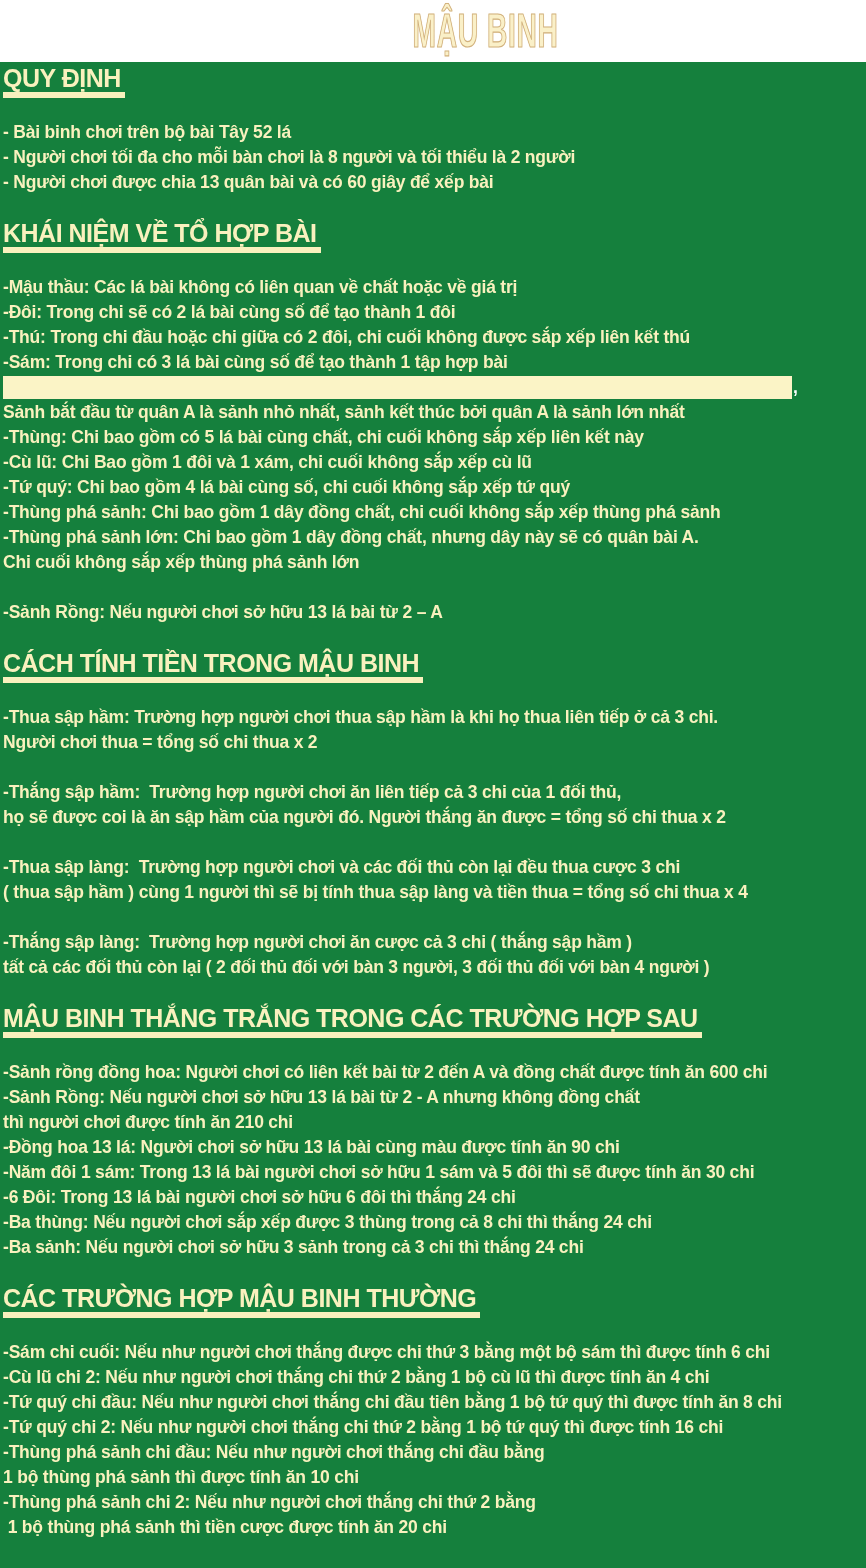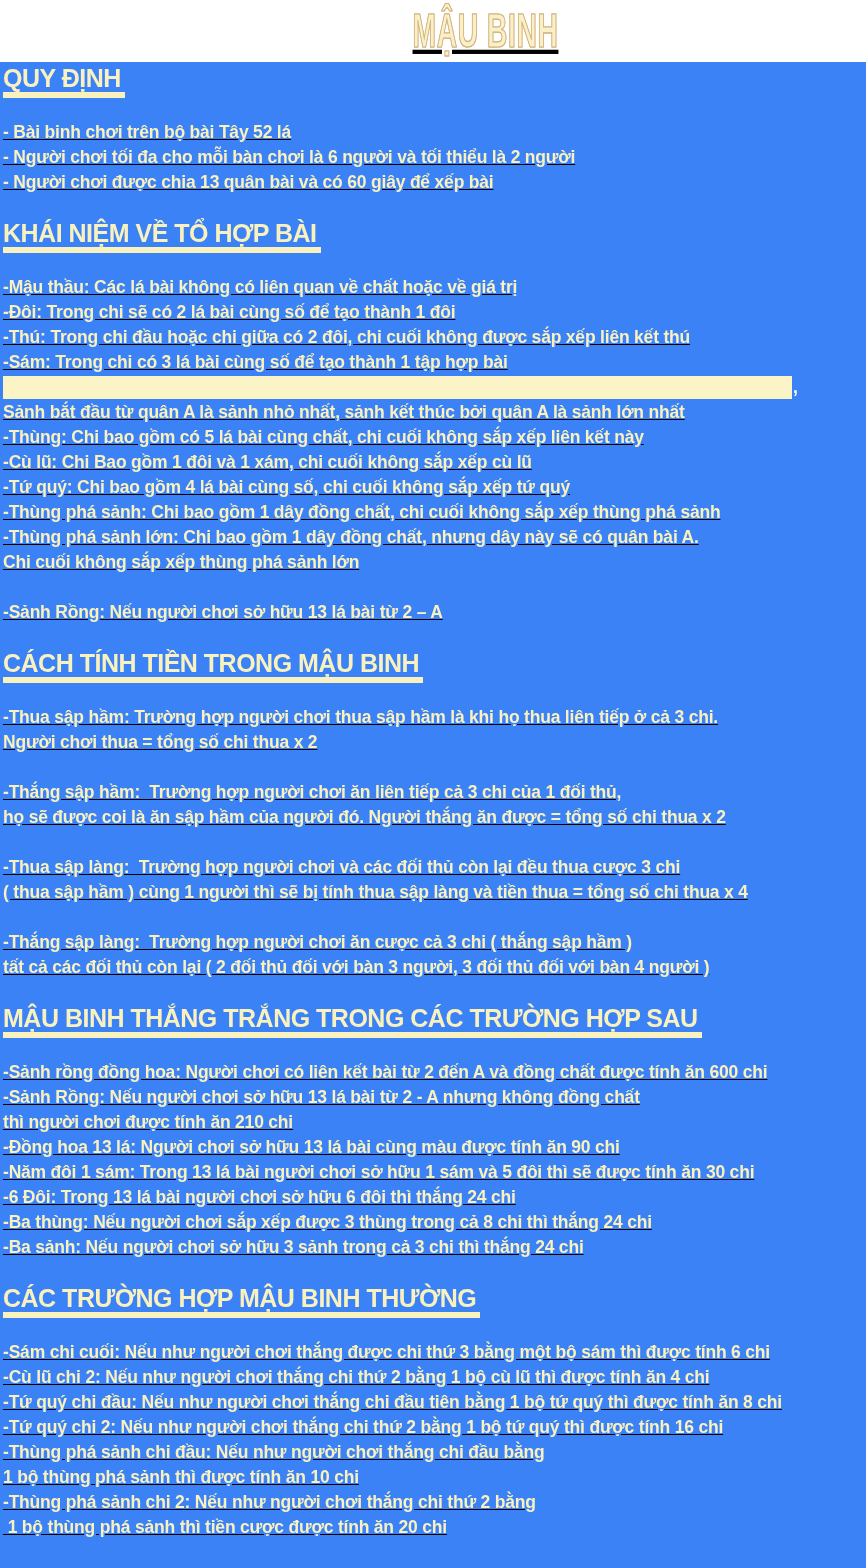--- a/index.html
+++ b/index.html
@@ -78,30 +78,30 @@
     background: #FBF4C6;
   }
   .hl-tail {
     color: #FFFFFF;
     font-weight: bold;
   }
 </style>
 </head>
 <body>
 
-<div id="page" style="background: #3b82f6; text-decoration: underline;">
+<div id="page" style="background: #15803d;">
   <header id="title-bar" style="background: rgb(255, 255, 255);">
     <h1 id="page-title" style="color: rgb(250, 240, 200); -webkit-text-stroke: 1.2px rgb(210, 178, 126);">MẬU BINH</h1>
   </header>
   <main id="content" style="color: rgb(249, 241, 190);">
       <section class="sec">
         <div class="heading-line"><span class="heading" style="border-bottom-color: rgb(249, 241, 190);">QUY ĐỊNH</span></div>
         <div class="line blank"></div>
         <div class="line">- Bài binh chơi trên bộ bài Tây 52 lá</div>
-        <div class="line">- Người chơi tối đa cho mỗi bàn chơi là 6 người và tối thiểu là 2 người</div>
+        <div class="line">- Người chơi tối đa cho mỗi bàn chơi là 8 người và tối thiểu là 2 người</div>
         <div class="line">- Người chơi được chia 13 quân bài và có 60 giây để xếp bài</div>
       </section>
       <section class="sec">
         <div class="heading-line"><span class="heading" style="border-bottom-color: rgb(249, 241, 190);">KHÁI NIỆM VỀ TỔ HỢP BÀI</span></div>
         <div class="line blank"></div>
         <div class="line">-Mậu thầu: Các lá bài không có liên quan về chất hoặc về giá trị</div>
         <div class="line">-Đôi: Trong chi sẽ có 2 lá bài cùng số để tạo thành 1 đôi</div>
         <div class="line">-Thú: Trong chi đầu hoặc chi giữa có 2 đôi, chi cuối không được sắp xếp liên kết thú</div>
         <div class="line">-Sám: Trong chi có 3 lá bài cùng số để tạo thành 1 tập hợp bài</div>
         <div class="line highlight-line"><span class="hl-bar" style="background: rgb(251, 244, 198);"></span><span class="hl-tail" style="color: rgb(255, 255, 255);">,</span></div>

